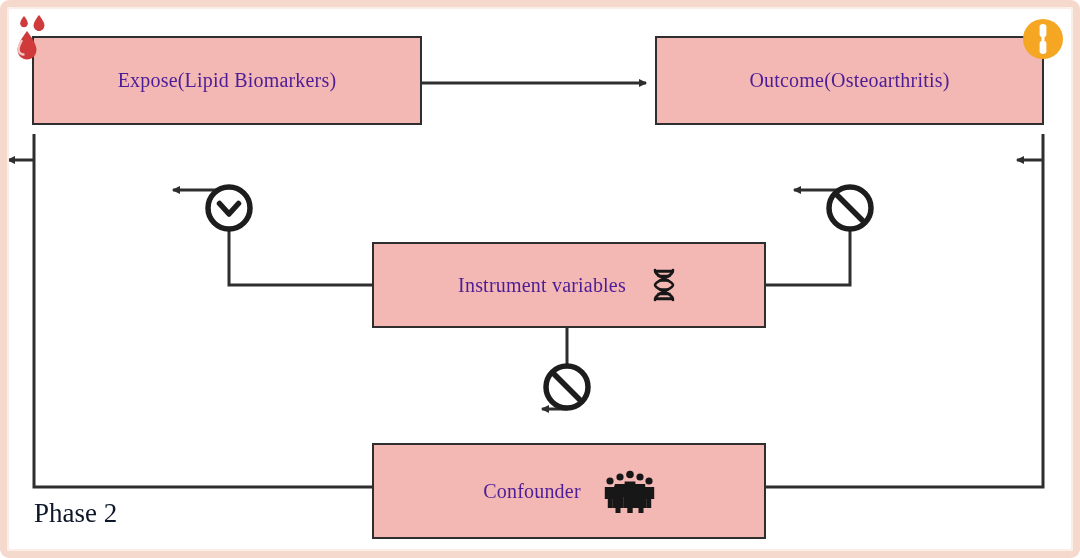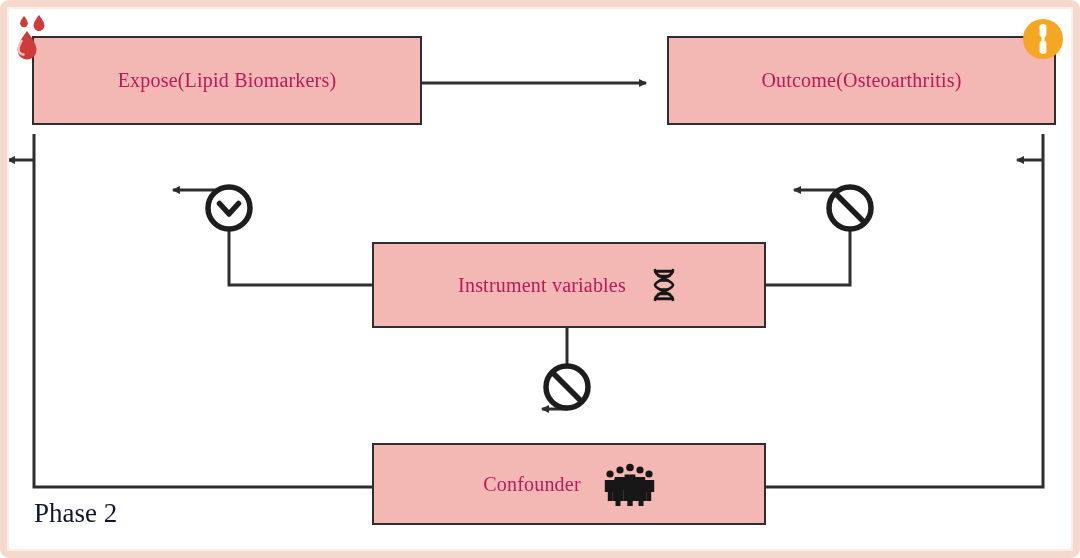--- a/index.html
+++ b/index.html
@@ -46,28 +46,28 @@
     border:2.5px solid #2e2e2e;
     box-sizing:border-box;
     display:flex;
     align-items:center;
     justify-content:center;
     z-index:10;
   }
   .node-label{
     font-family:"Liberation Serif",serif;
     font-size:20px;
-    color:#be185d;
+    color:#4c1d95;
     letter-spacing:.2px;
     white-space:nowrap;
   }
   #node-expose{left:32px;top:36px;width:390px;height:89px;}
-  #node-outcome{left:655px;top:36px;width:389px;height:89px;margin-left:12px;}
+  #node-outcome{left:655px;top:36px;width:389px;height:89px;}
   #node-instrument{left:372px;top:242px;width:394px;height:86px;}
-  #node-confounder{left:372px;top:443px;width:394px;height:82px;}
+  #node-confounder{left:372px;top:443px;width:394px;height:96px;}
 
   .inline-icon{
     display:inline-block;
     vertical-align:middle;
     margin-left:22px;
     line-height:0;
   }
 
   
   .wire-badge{

